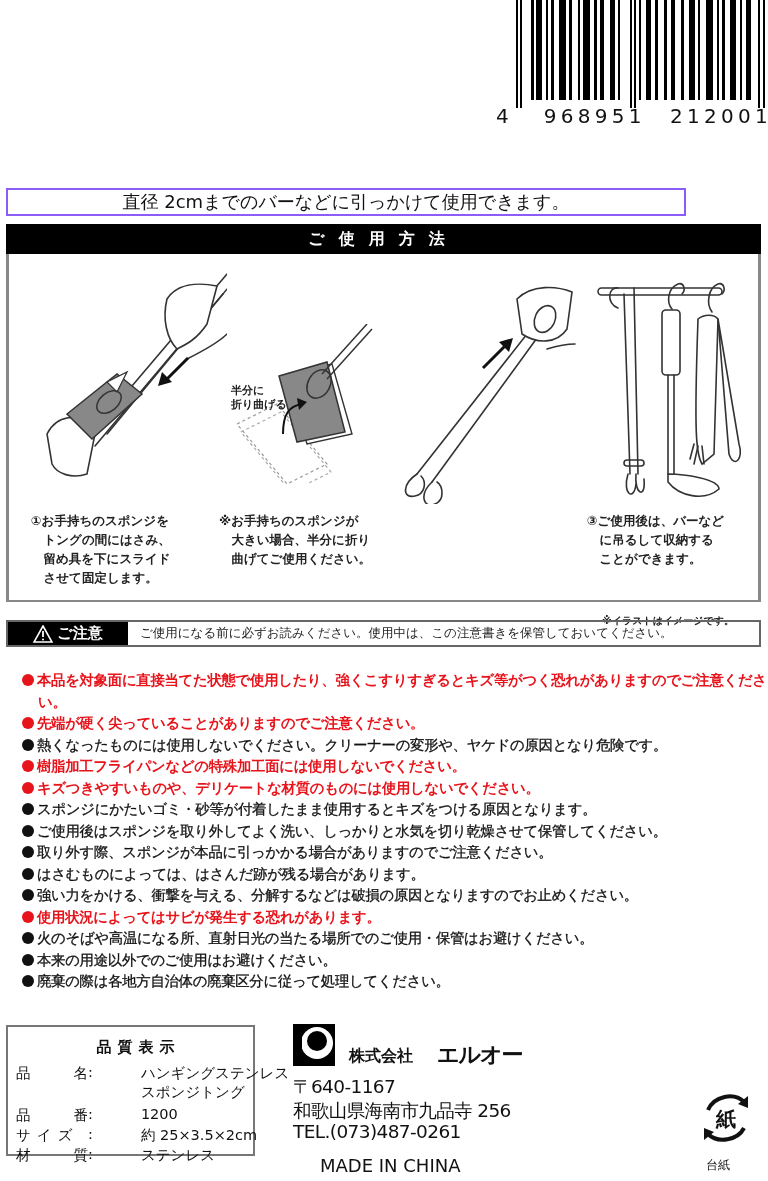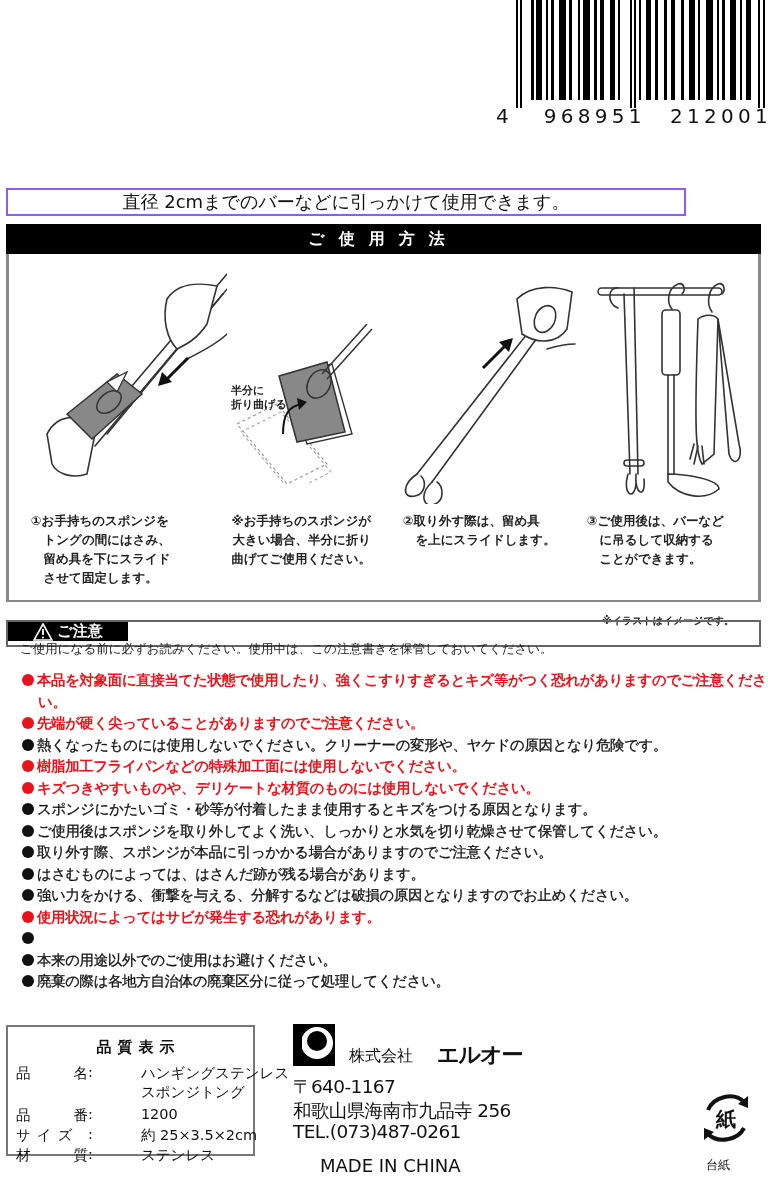--- a/index.html
+++ b/index.html
@@ -26,21 +26,21 @@
                   display:flex; align-items:center; justify-content:center;
                   font-size:16px; font-weight:bold; letter-spacing:14px; }
   .usage-box { left:6px; top:254px; width:755px; height:348px; border-left:3px solid #888;
                border-right:3px solid #888; border-bottom:2px solid #888; box-sizing:border-box; }
   .illus { position:absolute; }
   .step-text { position:absolute; font-size:12.5px; line-height:19px; font-weight:bold; color:#222; }
   .note-small { position:absolute; font-size:10px; font-weight:bold; color:#222; }
 
   
   .caution-row { left:6px; top:620px; width:755px; height:27px; border:2px solid #666;
-                 box-sizing:border-box; display:flex;flex-direction:column; }
+                 box-sizing:border-box; display:flex; }
   .caution-label { width:120px; height:100%; background:#000; color:#fff; display:flex;
                    align-items:center; justify-content:center; font-weight:bold; font-size:15px; gap:4px; }
   .caution-desc { flex:1; display:flex; align-items:center; padding-left:12px; font-size:12.5px; color:#222; }
 
   
   .caution-list { left:6px; top:654px; width:760px; margin:16px; padding:0; list-style:none; }
   .caution-list li { font-size:14.4px; line-height:21.5px; font-weight:bold; letter-spacing:-0.3px;
                      padding-left:16px; text-indent:-16px; white-space:normal; }
   .caution-list li.black { color:#111; font-weight:normal; -webkit-text-stroke:0.3px #111; }
   .caution-list li.red { color:#e8141c; }
@@ -52,21 +52,21 @@
   
   .quality-box { left:6px; top:1025px; width:249px; height:131px; border:2px solid #777; box-sizing:border-box; }
   .quality-title { position:absolute; left:0; width:100%; top:11px; text-align:center; font-size:15px;
                    font-weight:bold; letter-spacing:6px;padding-left:8px; }
   .q-row { position:absolute; left:8px; font-size:14.5px; display:flex; }
   .q-key { width:72px; display:flex; justify-content:space-between; }
   .q-val { white-space:nowrap;margin-left:48px; }
 
   
   .company-logo { left:293px; top:1024px; width:42px; height:42px; }
-  .company-name { left:349px; top:1046px; font-size:16px; font-weight:normal; }
+  .company-name { left:349px; top:1046px; font-size:16px; font-weight:bold; }
   .company-brand { left:437px; top:1040px; font-size:22px; font-weight:900; letter-spacing:-1px; }
   .addr { position:absolute; left:293px; font-size:18.5px; letter-spacing:-0.6px; }
   .made-in { left:320px; top:1155px; font-size:18px; letter-spacing:0px; }
 
   .recycle { left:700px; top:1088px; width:52px; height:60px; }
   .recycle-label { left:706px; top:1157px; font-size:12px; font-weight:normal; }
 </style>
 </head>
 <body>
 
@@ -190,28 +190,24 @@
       <path d="M100 170 L96 185 M104 172 L100 190 M108 172 L110 190"></path>
     </g>
   </svg>
 
   <div class="step-text" style="left:22px;top:257px;">
     <div>①お手持ちのスポンジを</div>
     <div>　トングの間にはさみ、</div>
     <div>　留め具を下にスライド</div>
     <div>　させて固定します。</div>
   </div>
-  <div class="step-text" style="left:210px;top:257px;text-align:right;">
+  <div class="step-text" style="left:210px;top:257px;">
     <div>※お手持ちのスポンジが</div>
     <div>　大きい場合、半分に折り</div>
     <div>　曲げてご使用ください。</div>
-  </div>
-  <div class="step-text" style="left:394px;top:257px;">
-    <div>②取り外す際は、留め具</div>
-    <div>　を上にスライドします。</div>
   </div>
   <div class="step-text" style="left:578px;top:257px;">
     <div>③ご使用後は、バーなど</div>
     <div>　に吊るして収納する</div>
     <div>　ことができます。</div>
   </div>
   <div class="note-small" style="left:593px;top:324px;margin-top:36px;">※イラストはイメージです。</div>
 </div>
 
 <div class="abs caution-row">
@@ -231,21 +227,21 @@
   <li class="red"><span class="bullet"></span><span>先端が硬く尖っていることがありますのでご注意ください。</span></li>
   <li class="black"><span class="bullet"></span><span>熱くなったものには使用しないでください。クリーナーの変形や、ヤケドの原因となり危険です。</span></li>
   <li class="red"><span class="bullet"></span><span>樹脂加工フライパンなどの特殊加工面には使用しないでください。</span></li>
   <li class="red"><span class="bullet"></span><span>キズつきやすいものや、デリケートな材質のものには使用しないでください。</span></li>
   <li class="black"><span class="bullet"></span><span>スポンジにかたいゴミ・砂等が付着したまま使用するとキズをつける原因となります。</span></li>
   <li class="black"><span class="bullet"></span><span>ご使用後はスポンジを取り外してよく洗い、しっかりと水気を切り乾燥させて保管してください。</span></li>
   <li class="black"><span class="bullet"></span><span>取り外す際、スポンジが本品に引っかかる場合がありますのでご注意ください。</span></li>
   <li class="black"><span class="bullet"></span><span>はさむものによっては、はさんだ跡が残る場合があります。</span></li>
   <li class="black"><span class="bullet"></span><span>強い力をかける、衝撃を与える、分解するなどは破損の原因となりますのでお止めください。</span></li>
   <li class="red"><span class="bullet"></span><span>使用状況によってはサビが発生する恐れがあります。</span></li>
-  <li class="black"><span class="bullet"></span></li>
+  <li class="black"><span class="bullet"></span><span>火のそばや高温になる所、直射日光の当たる場所でのご使用・保管はお避けください。</span></li>
   <li class="black"><span class="bullet"></span><span>本来の用途以外でのご使用はお避けください。</span></li>
   <li class="black"><span class="bullet"></span><span>廃棄の際は各地方自治体の廃棄区分に従って処理してください。</span></li>
 </ul>
 
 <div class="abs quality-box">
   <div class="quality-title">品質表示</div>
   <div class="q-row" style="top:37px">
     <span class="q-key">
         <span>品</span>
         <span>名</span>

